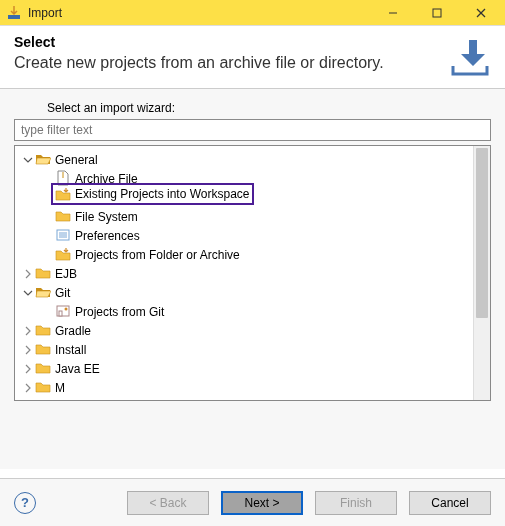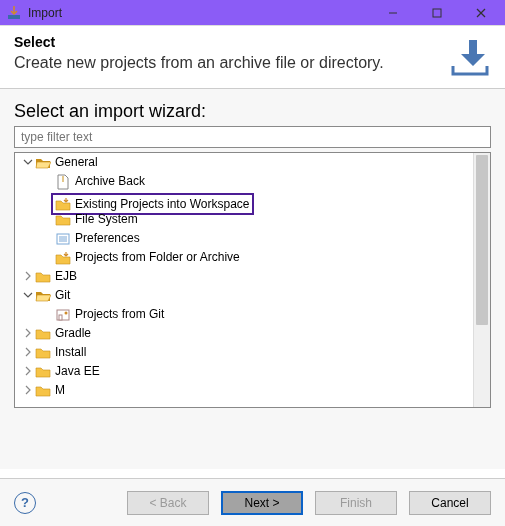--- a/index.html
+++ b/index.html
@@ -13,21 +13,21 @@
     height: 526px;
     overflow: hidden;
     position: relative;
   }
   .titlebar {
     height: 26px;
     display: flex;
     align-items: center;
     padding: 0 2px 0 6px;
     border-bottom: 1px solid #ddd;
-    background: #8b5cf6;
+    background: #fde047;
   }
   .titlebar .app-icon { width: 16px; height: 16px; margin-right: 6px; }
   .titlebar .title { flex: 1; font-size: 12px; color: #222; }
   .win-btns { display: flex; gap: 0; }
   .win-btn {
     width: 44px; height: 26px;
     display: flex; align-items: center; justify-content: center;
     color: #333;
   }
   .header {
@@ -40,21 +40,21 @@
   }
   .header-text { flex: 1; }
   .header-title { font-size: 14px; font-weight: bold; margin-bottom: 4px; }
   .header-sub { font-size: 16px; color: #333; }
   .header-icon { width: 44px; height: 44px; margin-left: 8px; }
   .body {
     padding: 12px 14px 8px 14px;
     background: #f7f7f7;
     height: 380px;
   }
-  .body-label { font-size: 18px; margin-bottom: 4px; }
+  .body-label { font-size: 12px; margin-bottom: 4px; margin-left: 33px; }
   .filter-input {
     width: 100%;
     height: 22px;
     border: 1px solid #8a8a8a;
     padding: 2px 6px;
     font-size: 12px;
     color: #777;
     background: #fff;
   }
   .tree-wrap {
@@ -77,21 +77,21 @@
   }
   .scroll-thumb {
     position: absolute;
     top: 2px; left: 2px; right: 2px;
     height: 170px;
     background: #c6c6c6;
     border-radius: 1px;
   }
   .tree-row {
     display: flex;
-    align-items: flex-start;
+    align-items: flex-end;
     height: 19px;
     padding-left: 6px;
     white-space: nowrap;
   }
   .twisty {
     width: 14px; height: 14px;
     display: flex; align-items: center; justify-content: center;
     color: #555;
     font-size: 10px;
   }
@@ -209,21 +209,21 @@
 
       <div class="tree-row" style="padding-left:40px">
         <span class="node-icon">
           <svg class="file-svg" viewBox="0 0 16 16">
               <path d="M3 1 L10 1 L13 4 L13 15 L3 15 Z"></path>
               <line x1="7" y1="3" x2="9" y2="3" stroke="#c88f17"></line>
               <line x1="7" y1="5" x2="9" y2="5" stroke="#c88f17"></line>
               <line x1="7" y1="7" x2="9" y2="7" stroke="#c88f17"></line>
             </svg>
         </span>
-        <span class="node-label">Archive Back</span>
+        <span class="node-label">Archive File</span>
       </div>
 
       <div class="tree-row" style="padding-left:36px">
         <span class="highlight-box">
           <span class="node-icon">
             <svg viewBox="0 0 16 16">
                 <path class="folder-svg" d="M1 5 L6 5 L8 7 L15 7 L15 14 L1 14 Z"></path>
                 <path d="M11 2 L11 6 M9 4 L11 6 L13 4" stroke="#d08b2a" stroke-width="1.2" fill="none"></path>
               </svg>
           </span>

